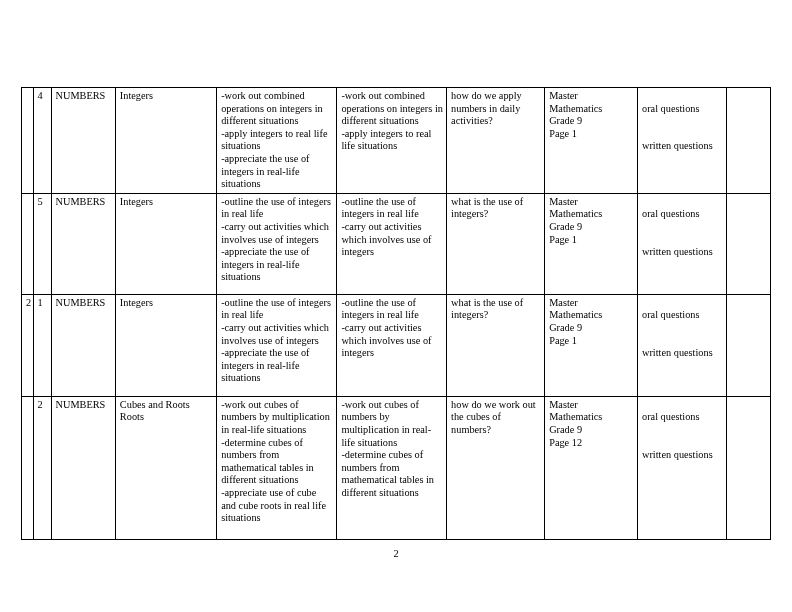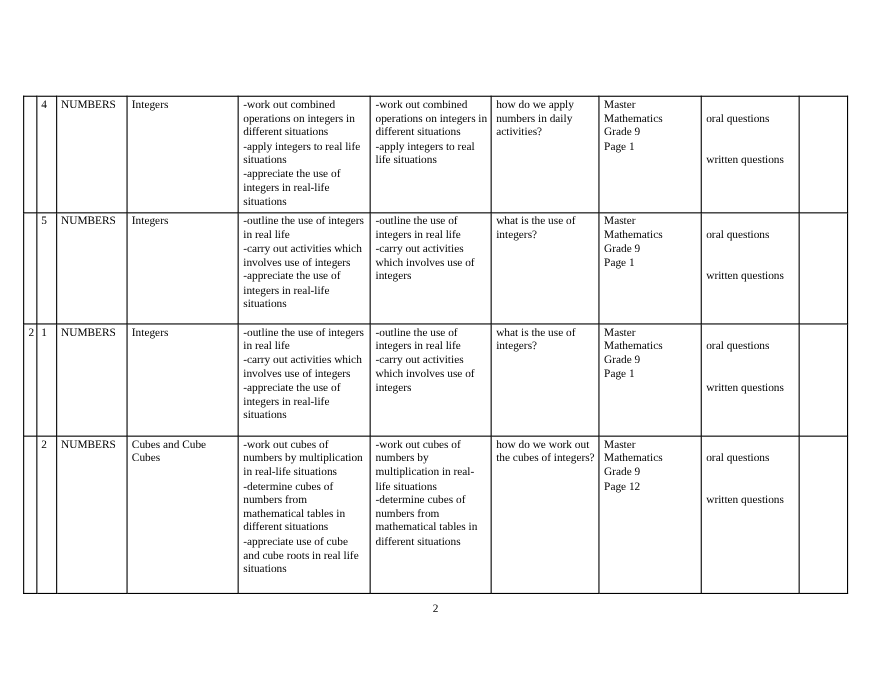--- a/index.html
+++ b/index.html
@@ -153,27 +153,27 @@
           <span class="gap"></span>
           <span>written questions</span>
         </td>
         <td></td>
       </tr>
 
       <tr class="row-4">
         <td></td>
         <td>2</td>
         <td>NUMBERS</td>
-        <td>Cubes and Cube Cubes</td>
+        <td>Cubes and Roots Roots</td>
         <td>-work out cubes of numbers by multiplication in real-life situations
 -determine cubes of numbers from mathematical tables in different situations
 -appreciate use of  cube and cube roots in real life situations</td>
         <td>-work out cubes of numbers by multiplication in real-life situations
 -determine cubes of numbers from mathematical tables in different situations</td>
-        <td>how do we work out the cubes of integers?</td>
+        <td>how do we work out the cubes of numbers?</td>
         <td>Master
 Mathematics
 Grade 9
  Page 12</td>
         <td class="assess-cell">
           <span>oral questions</span>
           <span class="gap"></span>
           <span>written questions</span>
         </td>
         <td></td>

